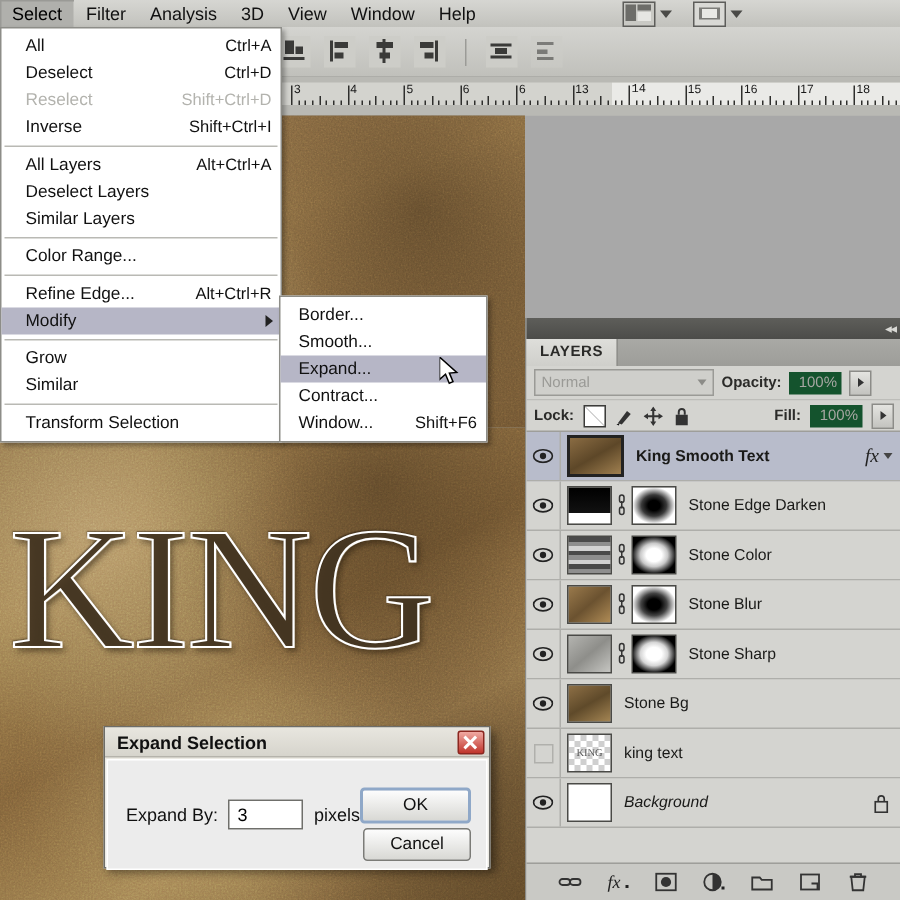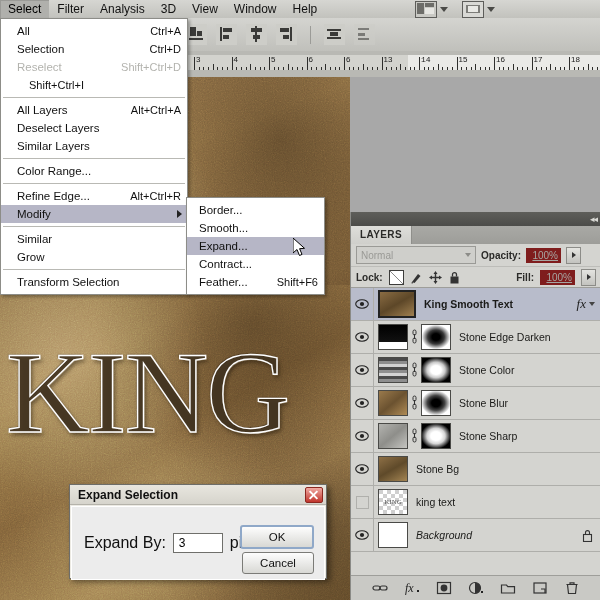--- a/index.html
+++ b/index.html
@@ -123,22 +123,22 @@
   #tabrow{height:18px;background:linear-gradient(#b6b6b2,#a6a6a2);display:flex;align-items:flex-end;}
   .ptab{height:18px;line-height:18px;padding:0 9px;font-size:10px;font-weight:bold;
         color:#2a2a28;background:linear-gradient(#dededa,#cfcfcb);border-right:1px solid #8f8f8b;letter-spacing:.4px;}
   .ptab.inactive{background:linear-gradient(#a9a9a5,#9d9d99);color:#555;flex:1;border-right:none;}
   #blendrow{height:22px;display:flex;align-items:center;padding:0 5px;gap:5px;background:#d4d4d0;border-bottom:1px solid #bdbdb9;}
   .sel{height:16px;flex:0 0 112px;background:#cfcfcb;border:1px solid #9a9a96;
        display:flex;align-items:center;padding:0 2px 0 4px;font-size:10px;color:#9a9a96;}
   .sel .cv{flex:1;}
   .sel .cd{width:0;height:0;border-left:3px solid transparent;border-right:3px solid transparent;border-top:4px solid #8c8c88;margin-right:2px;}
   .flab{font-size:10px;font-weight:bold;color:#2b2b29;}
-  .numbox{height:15px;width:32px;background:#7f1d1d;display:flex;align-items:center;justify-content:flex-end;
-          padding-right:3px;font-size:10px;color:#a6a6a2;text-decoration:underline;}
+  .numbox{height:15px;width:32px;background:#14532d;display:flex;align-items:center;justify-content:flex-end;
+          padding-right:3px;font-size:10px;color:#a6a6a2;}
   .arrbtn{width:13px;height:15px;background:linear-gradient(#e4e4e0,#c3c3bf);border:1px solid #8c8c88;
           display:flex;align-items:center;justify-content:center;}
   .arrbtn .t{width:0;height:0;border-top:3px solid transparent;border-bottom:3px solid transparent;border-left:4px solid #333;}
   #lockrow{height:20px;display:flex;align-items:center;padding:0 5px;gap:6px;background:#d4d4d0;border-bottom:1px solid #9e9e9a;}
   .lockicon{width:13px;height:13px;position:relative;}
   #layerlist{flex:1;background:#d4d4d0;overflow:hidden;}
   .lrow{height:32px;display:flex;align-items:center;border-bottom:1px solid #aeaeaa;position:relative;background:#d4d4d0;}
   .lrow.selected{background:#b8bccb;}
   .eyecell{width:22px;height:32px;display:flex;align-items:center;justify-content:center;border-right:1px solid #aeaeaa;}
   .eye{width:14px;height:10px;position:relative;}
@@ -162,21 +162,21 @@
   }
   #dlgtitle{height:19px;background:linear-gradient(#e8e6df,#d6d4cc);
      border-bottom:1px solid #b5b3ab;display:flex;align-items:center;padding:0 3px 0 8px;}
   #dlgtitle .t{flex:1;font-size:12px;font-weight:bold;color:#101010;}
   #closebtn{width:16px;height:14px;background:linear-gradient(#f0a9a2,#c0352c);
      border:1px solid #8b2720;border-radius:2px;position:relative;}
   #closebtn .x1,#closebtn .x2{position:absolute;left:2px;top:6px;width:11px;height:2px;background:#fff;}
   #closebtn .x1{transform:rotate(45deg);} #closebtn .x2{transform:rotate(-45deg);}
   #dlgbody{position:relative;height:72px;background:#ececec;border:1px solid #fff;margin:1px;}
   #dlgbody .frow{position:absolute;left:12px;top:26px;display:flex;align-items:center;gap:7px;}
-  #dlgbody .flb{font-size:16px;color:#101010;}
+  #dlgbody .flb{font-size:12px;color:#101010;}
   #dlginput{width:43px;height:18px;background:#fff;border:1px solid #6f6f6b;
      font-size:12px;color:#000;padding:0 0 0 5px;line-height:18px;}
   .dbtn{position:absolute;right:10px;width:70px;height:20px;
      background:linear-gradient(#fdfdfd,#d8d8d4);border:1px solid #7b7b77;border-radius:3px;
      display:flex;align-items:center;justify-content:center;font-size:11.5px;color:#101010;margin-left:16px;}
   #okbtn{top:18px;border:2px solid #8fa8c8;}
   #cancelbtn{top:45px;}
 </style>
 </head>
 <body>
@@ -373,28 +373,29 @@
       <b>KING</b>
     </div>
 </div>
 
 <div id="selectmenu">
   <div class="mi">
     <span class="lbl">All</span>
     <span class="acc">Ctrl+A</span>
   </div>
   <div class="mi">
-    <span class="lbl">Selection</span>
+    <span class="lbl">Deselect</span>
     <span class="acc">Ctrl+D</span>
   </div>
   <div class="mi disabled">
     <span class="lbl">Reselect</span>
     <span class="acc">Shift+Ctrl+D</span>
   </div>
   <div class="mi">
+    <span class="lbl">Inverse</span>
     <span class="acc">Shift+Ctrl+I</span>
   </div>
   <div class="msep"></div>
   <div class="mi">
     <span class="lbl">All Layers</span>
     <span class="acc">Alt+Ctrl+A</span>
   </div>
   <div class="mi">
     <span class="lbl">Deselect Layers</span>
     <span class="acc"></span>
@@ -412,25 +413,25 @@
   <div class="mi">
     <span class="lbl">Refine Edge...</span>
     <span class="acc">Alt+Ctrl+R</span>
   </div>
   <div class="mi hl">
     <span class="lbl">Modify</span>
     <span class="arrow"></span>
   </div>
   <div class="msep"></div>
   <div class="mi">
+    <span class="lbl">Grow</span>
+    <span class="acc"></span>
+  </div>
+  <div class="mi">
     <span class="lbl">Similar</span>
-    <span class="acc"></span>
-  </div>
-  <div class="mi">
-    <span class="lbl">Grow</span>
     <span class="acc"></span>
   </div>
   <div class="msep"></div>
   <div class="mi">
     <span class="lbl">Transform Selection</span>
     <span class="acc"></span>
   </div>
 </div>
 
 <div id="submenu">
@@ -444,21 +445,21 @@
   </div>
   <div class="mi hl">
     <span class="lbl">Expand...</span>
     <span class="acc"></span>
   </div>
   <div class="mi">
     <span class="lbl">Contract...</span>
     <span class="acc"></span>
   </div>
   <div class="mi">
-    <span class="lbl">Feather...</span>
+    <span class="lbl">Window...</span>
     <span class="acc">Shift+F6</span>
   </div>
 </div>
 
 <svg id="cursor" width="14" height="20">
   <polygon points="0,0 0,15 4,11.5 6.5,17.5 9,16.4 6.6,10.7 11.5,10.3" fill="#fff" stroke="#000" stroke-width="1"></polygon>
 </svg>
 
 <div id="layers">
   <div id="panelTopBar">

